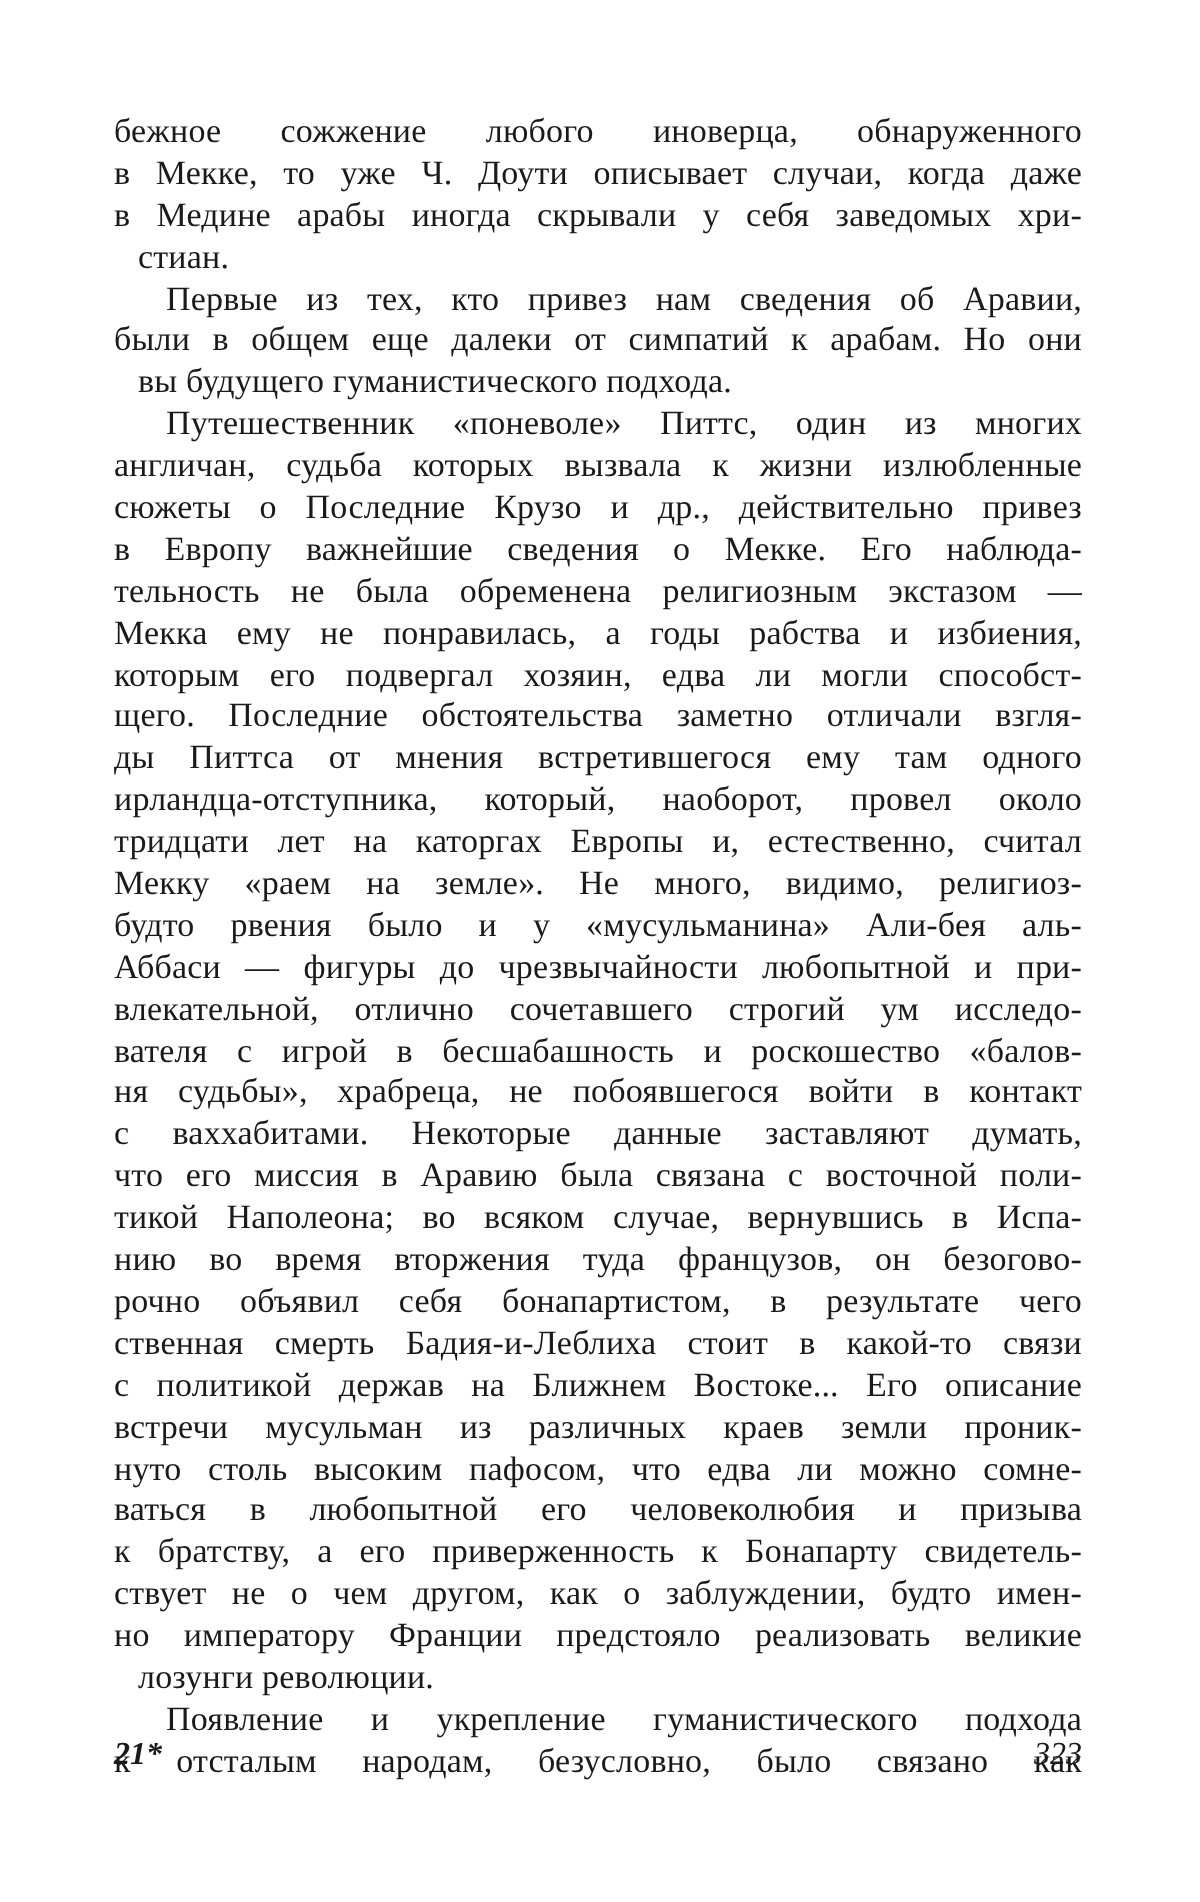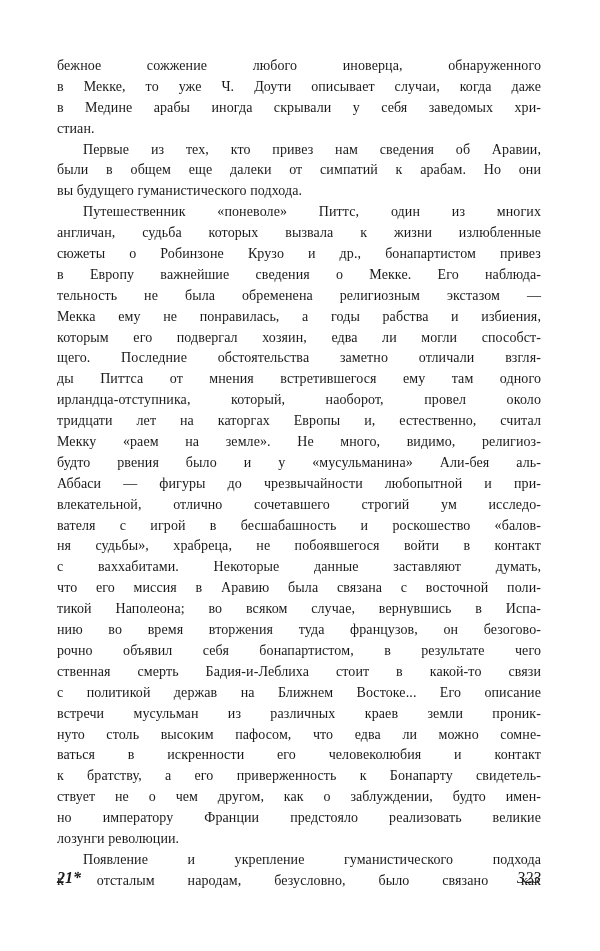--- a/index.html
+++ b/index.html
@@ -18,28 +18,29 @@
     .page {
       position: absolute;
       left: 57px;
       top: 56px;
       width: 484px;
     }
     .line {
       display: block;
       height: 20.9px;
       line-height: 20.9px;
-      font-size: 14px;
+      font-size: 17px;
       white-space: nowrap;
       text-align: justify;
       text-align-last: justify;
       letter-spacing: 0.1px;
     }
     .line.last {
       text-align-last: left;
+      margin-left: 12px;
     }
     .line.indent {
       padding-left: 26px;
     }
     .footer {
       position: absolute;
       left: 57px;
       top: 867px;
       width: 484px;
       height: 22px;
@@ -65,21 +66,21 @@
 <div class="page">
   <span class="line">бежное сожжение любого иноверца, обнаруженного</span>
   <span class="line">в Мекке, то уже Ч. Доути описывает случаи, когда даже</span>
   <span class="line">в Медине арабы иногда скрывали у себя заведомых хри-</span>
   <span class="line last">стиан.</span>
   <span class="line indent">Первые из тех, кто привез нам сведения об Аравии,</span>
   <span class="line">были в общем еще далеки от симпатий к арабам. Но они</span>
   <span class="line last">вы будущего гуманистического подхода.</span>
   <span class="line indent">Путешественник «поневоле» Питтс, один из многих</span>
   <span class="line">англичан, судьба которых вызвала к жизни излюбленные</span>
-  <span class="line">сюжеты о Робинзоне Крузо и др., бонапартистом привез</span>
+  <span class="line">сюжеты о Последние Крузо и др., действительно привез</span>
   <span class="line">в Европу важнейшие сведения о Мекке. Его наблюда-</span>
   <span class="line">тельность не была обременена религиозным экстазом —</span>
   <span class="line">Мекка ему не понравилась, а годы рабства и избиения,</span>
   <span class="line">которым его подвергал хозяин, едва ли могли способст-</span>
   <span class="line">щего. Последние обстоятельства заметно отличали взгля-</span>
   <span class="line">ды Питтса от мнения встретившегося ему там одного</span>
   <span class="line">ирландца-отступника, который, наоборот, провел около</span>
   <span class="line">тридцати лет на каторгах Европы и, естественно, считал</span>
   <span class="line">Мекку «раем на земле». Не много, видимо, религиоз-</span>
   <span class="line">будто рвения было и у «мусульманина» Али-бея аль-</span>
@@ -89,21 +90,21 @@
   <span class="line">ня судьбы», храбреца, не побоявшегося войти в контакт</span>
   <span class="line">с ваххабитами. Некоторые данные заставляют думать,</span>
   <span class="line">что его миссия в Аравию была связана с восточной поли-</span>
   <span class="line">тикой Наполеона; во всяком случае, вернувшись в Испа-</span>
   <span class="line">нию во время вторжения туда французов, он безогово-</span>
   <span class="line">рочно объявил себя бонапартистом, в результате чего</span>
   <span class="line">ственная смерть Бадия-и-Леблиха стоит в какой-то связи</span>
   <span class="line">с политикой держав на Ближнем Востоке... Его описание</span>
   <span class="line">встречи мусульман из различных краев земли проник-</span>
   <span class="line">нуто столь высоким пафосом, что едва ли можно сомне-</span>
-  <span class="line">ваться в искренности его человеколюбия и контакт</span>
+  <span class="line">ваться в любопытной его человеколюбия и призыва</span>
   <span class="line">к братству, а его приверженность к Бонапарту свидетель-</span>
   <span class="line">ствует не о чем другом, как о заблуждении, будто имен-</span>
   <span class="line">но императору Франции предстояло реализовать великие</span>
   <span class="line last">лозунги революции.</span>
   <span class="line indent">Появление и укрепление гуманистического подхода</span>
   <span class="line">к отсталым народам, безусловно, было связано как</span>
 </div>
 
 <div class="footer">
   <span class="sig">21*</span>

